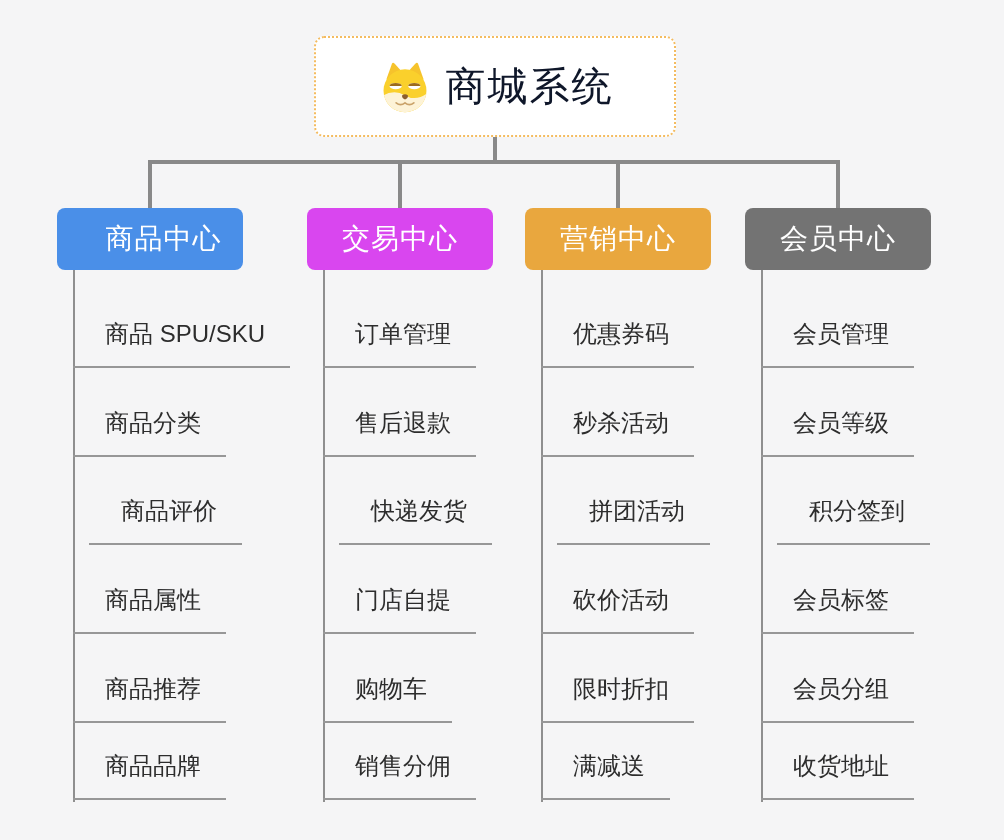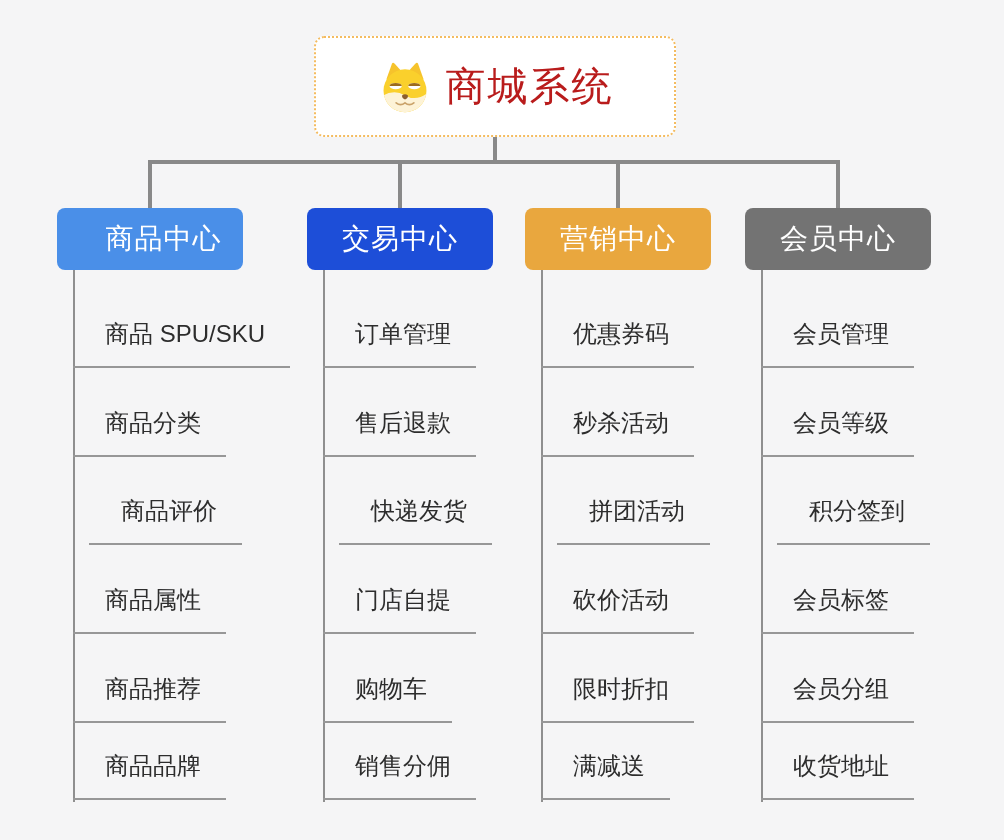--- a/index.html
+++ b/index.html
@@ -81,38 +81,38 @@
 
       <ellipse cx="20" cy="27" rx="6.6" ry="3.4" fill="#ffffff"></ellipse>
       <path d="M13.4,27 A6.6,3.4 0 0 1 26.6,27 Z" fill="#9c6b1d"></path>
       <ellipse cx="40" cy="27" rx="6.6" ry="3.4" fill="#ffffff"></ellipse>
       <path d="M33.4,27 A6.6,3.4 0 0 1 46.6,27 Z" fill="#9c6b1d"></path>
 
       <path d="M26.8,37 Q30,34.6 33.2,37 Q33.4,40 30,41.4 Q26.6,40 26.8,37 Z" fill="#8b5e2f"></path>
 
       <path d="M20.5,45 Q25.2,49 30,45 Q34.8,49 39.5,45" stroke="#caa36a" stroke-width="1.8" fill="none" stroke-linecap="round"></path>
     </svg>
-    <span class="root-title" style="color: #b91c1c;">商城系统</span>
+    <span class="root-title" style="color: #0f172a;">商城系统</span>
   </div>
 
   <div class="branch branch-0">
     <div class="branch-box" style="background-color: rgb(74, 143, 232); padding-left: 27px;">商品中心</div>
     <div class="col">
       <div class="trunk"></div>
       <div class="item i0">商品 SPU/SKU</div>
       <div class="item i1">商品分类</div>
       <div class="item i2">商品评价</div>
       <div class="item i3">商品属性</div>
       <div class="item i4">商品推荐</div>
       <div class="item i5">商品品牌</div>
     </div>
   </div>
 
   <div class="branch branch-1">
-    <div class="branch-box" style="background-color: #1d4ed8;">交易中心</div>
+    <div class="branch-box" style="background-color: #d946ef;">交易中心</div>
     <div class="col">
       <div class="trunk"></div>
       <div class="item i0">订单管理</div>
       <div class="item i1">售后退款</div>
       <div class="item i2">快递发货</div>
       <div class="item i4">购物车</div>
       <div class="item i3">门店自提</div>
       <div class="item i5">销售分佣</div>
     </div>
   </div>

